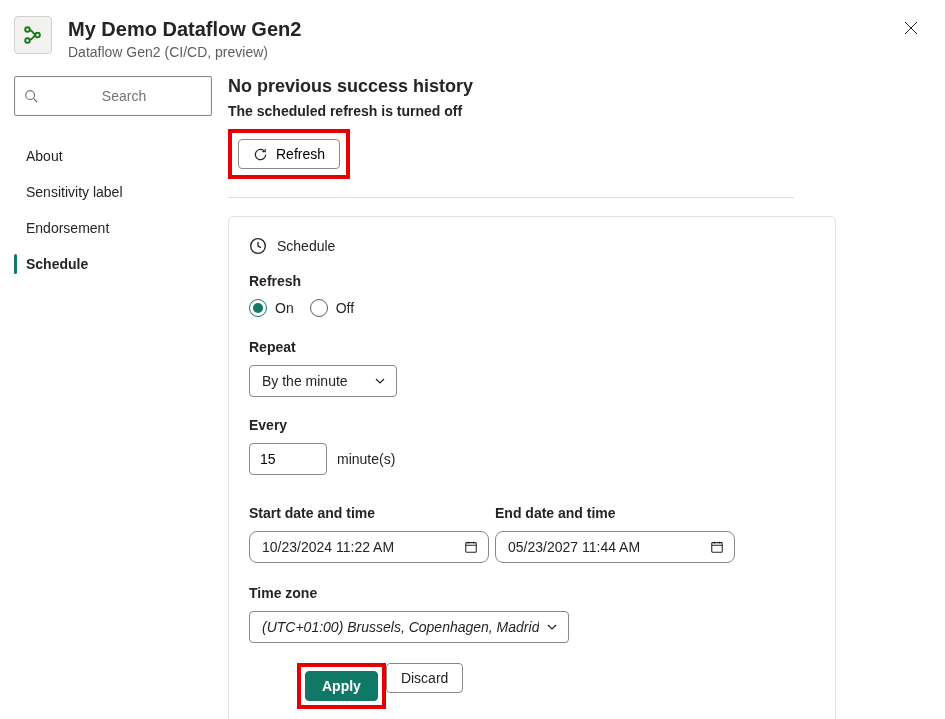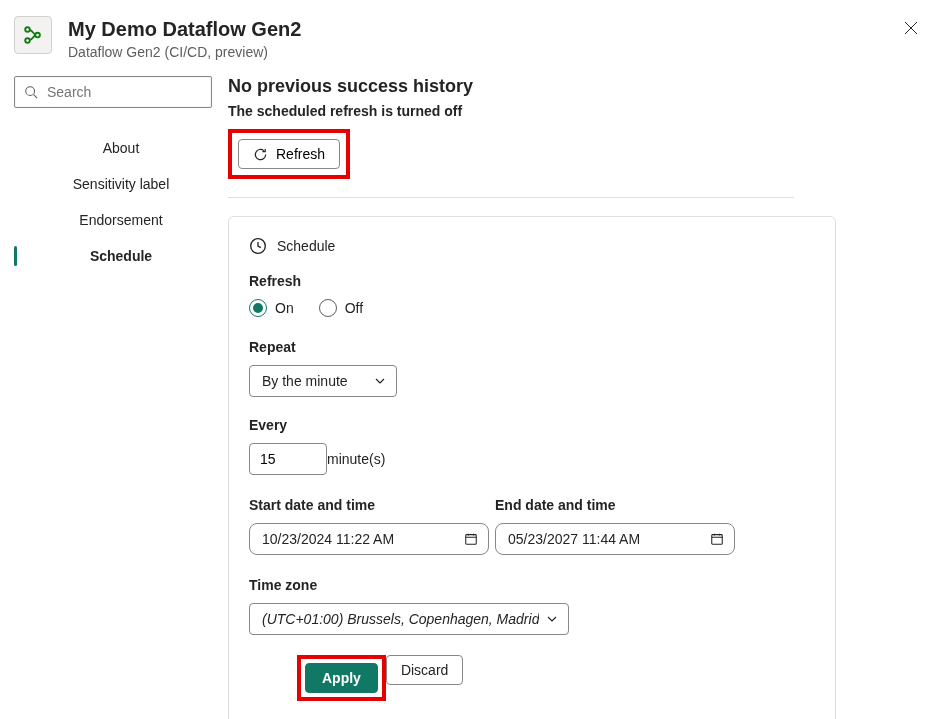--- a/index.html
+++ b/index.html
@@ -53,40 +53,40 @@
       width: 214px;
       flex-shrink: 0;
     }
     .search-box {
       position: relative;
       margin-bottom: 20px;
       margin-top: 6px;
     }
     .search-box input {
       width: 198px;
-      height: 32px;
+      height: 40px;
       padding: 0 10px 0 32px;
       border: 1px solid #8a8886;
       border-radius: 2px;
       font-size: 14px;
       box-shadow: inset 0 0 0 1px rgba(0,0,0,0.03);
+      text-align: center;
     }
     .search-box svg {
       position: absolute;
       left: 10px;
       top: 50%;
       transform: translateY(-50%);
     }
     .nav { margin-top: 22px; }
     .nav-item {
       padding: 10px 12px;
       cursor: pointer;
       font-size: 14px;
       position: relative;
-      text-align: center;
     }
     .nav-item.active {
       font-weight: 600;
     }
     .nav-item.active::before {
       content: "";
       position: absolute;
       left: 0;
       top: 8px;
       bottom: 8px;
@@ -145,21 +145,21 @@
       margin-bottom: 18px;
     }
     .panel-head span { font-size: 14px; }
     .section-label {
       font-weight: 600;
       font-size: 14px;
       margin-bottom: 10px;
     }
     .radio-row {
       display: flex;
-      gap: 25px;
+      gap: 16px;
       margin-bottom: 22px;
     }
     .radio {
       display: inline-flex;
       align-items: center;
       gap: 8px;
       cursor: pointer;
     }
     .radio-circle {
       width: 18px;
@@ -190,21 +190,22 @@
       padding: 0 10px 0 12px;
       font-size: 14px;
       cursor: pointer;
       background: #fff;
     }
     .select.repeat { width: 148px; margin-bottom: 20px; }
     .select.tz { width: 320px; margin-bottom: 20px; font-style: italic; }
     .every-row {
       display: flex;
       align-items: center;
-      margin-bottom: 22px;
+      gap: 10px;
+      margin-bottom: 30px;
     }
     .num-input {
       width: 78px;
       height: 32px;
       padding: 0 10px;
       border: 1px solid #8a8886;
       border-radius: 4px;
       font-size: 14px;
     }
     .dates {

